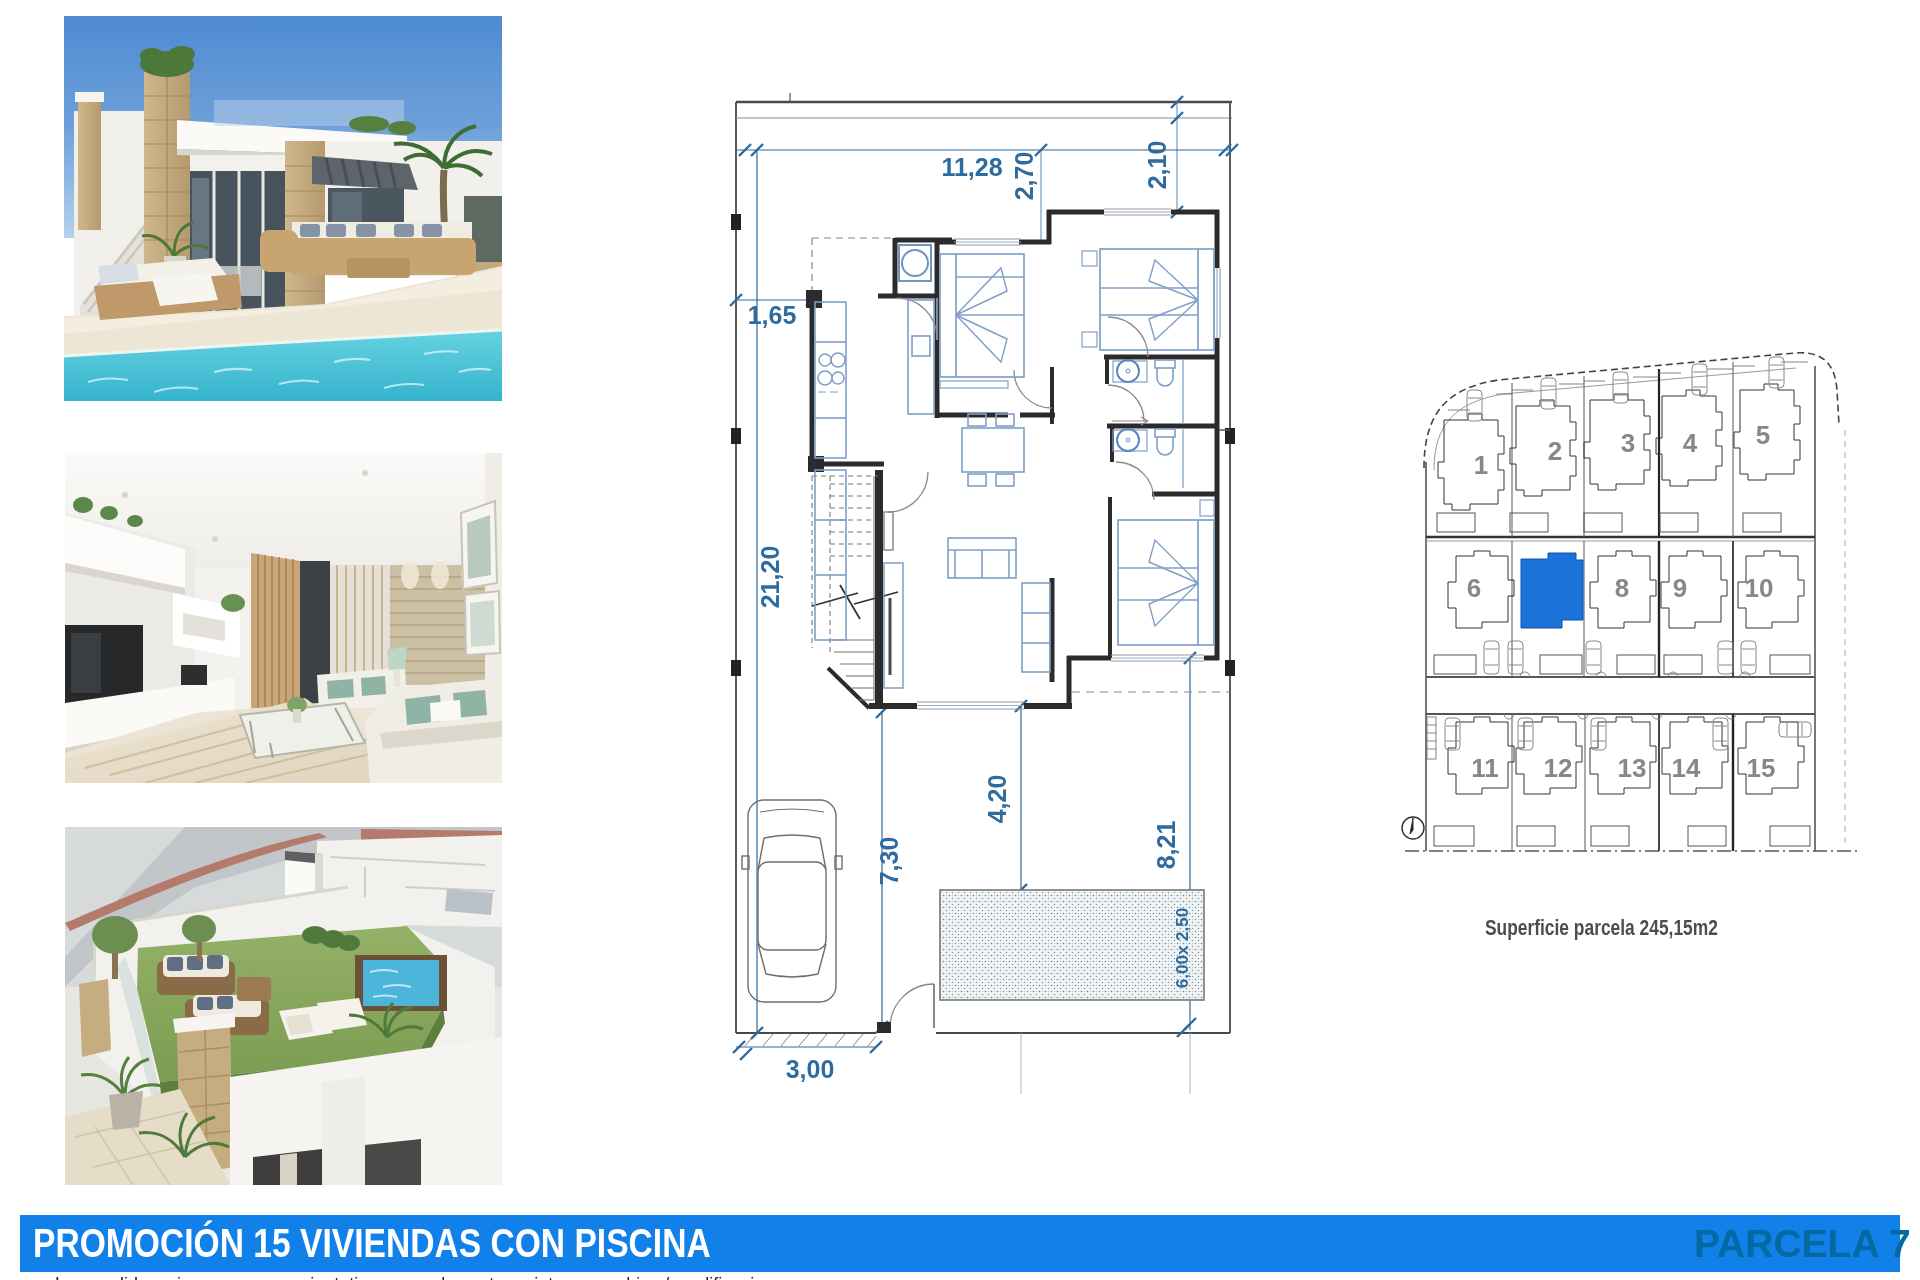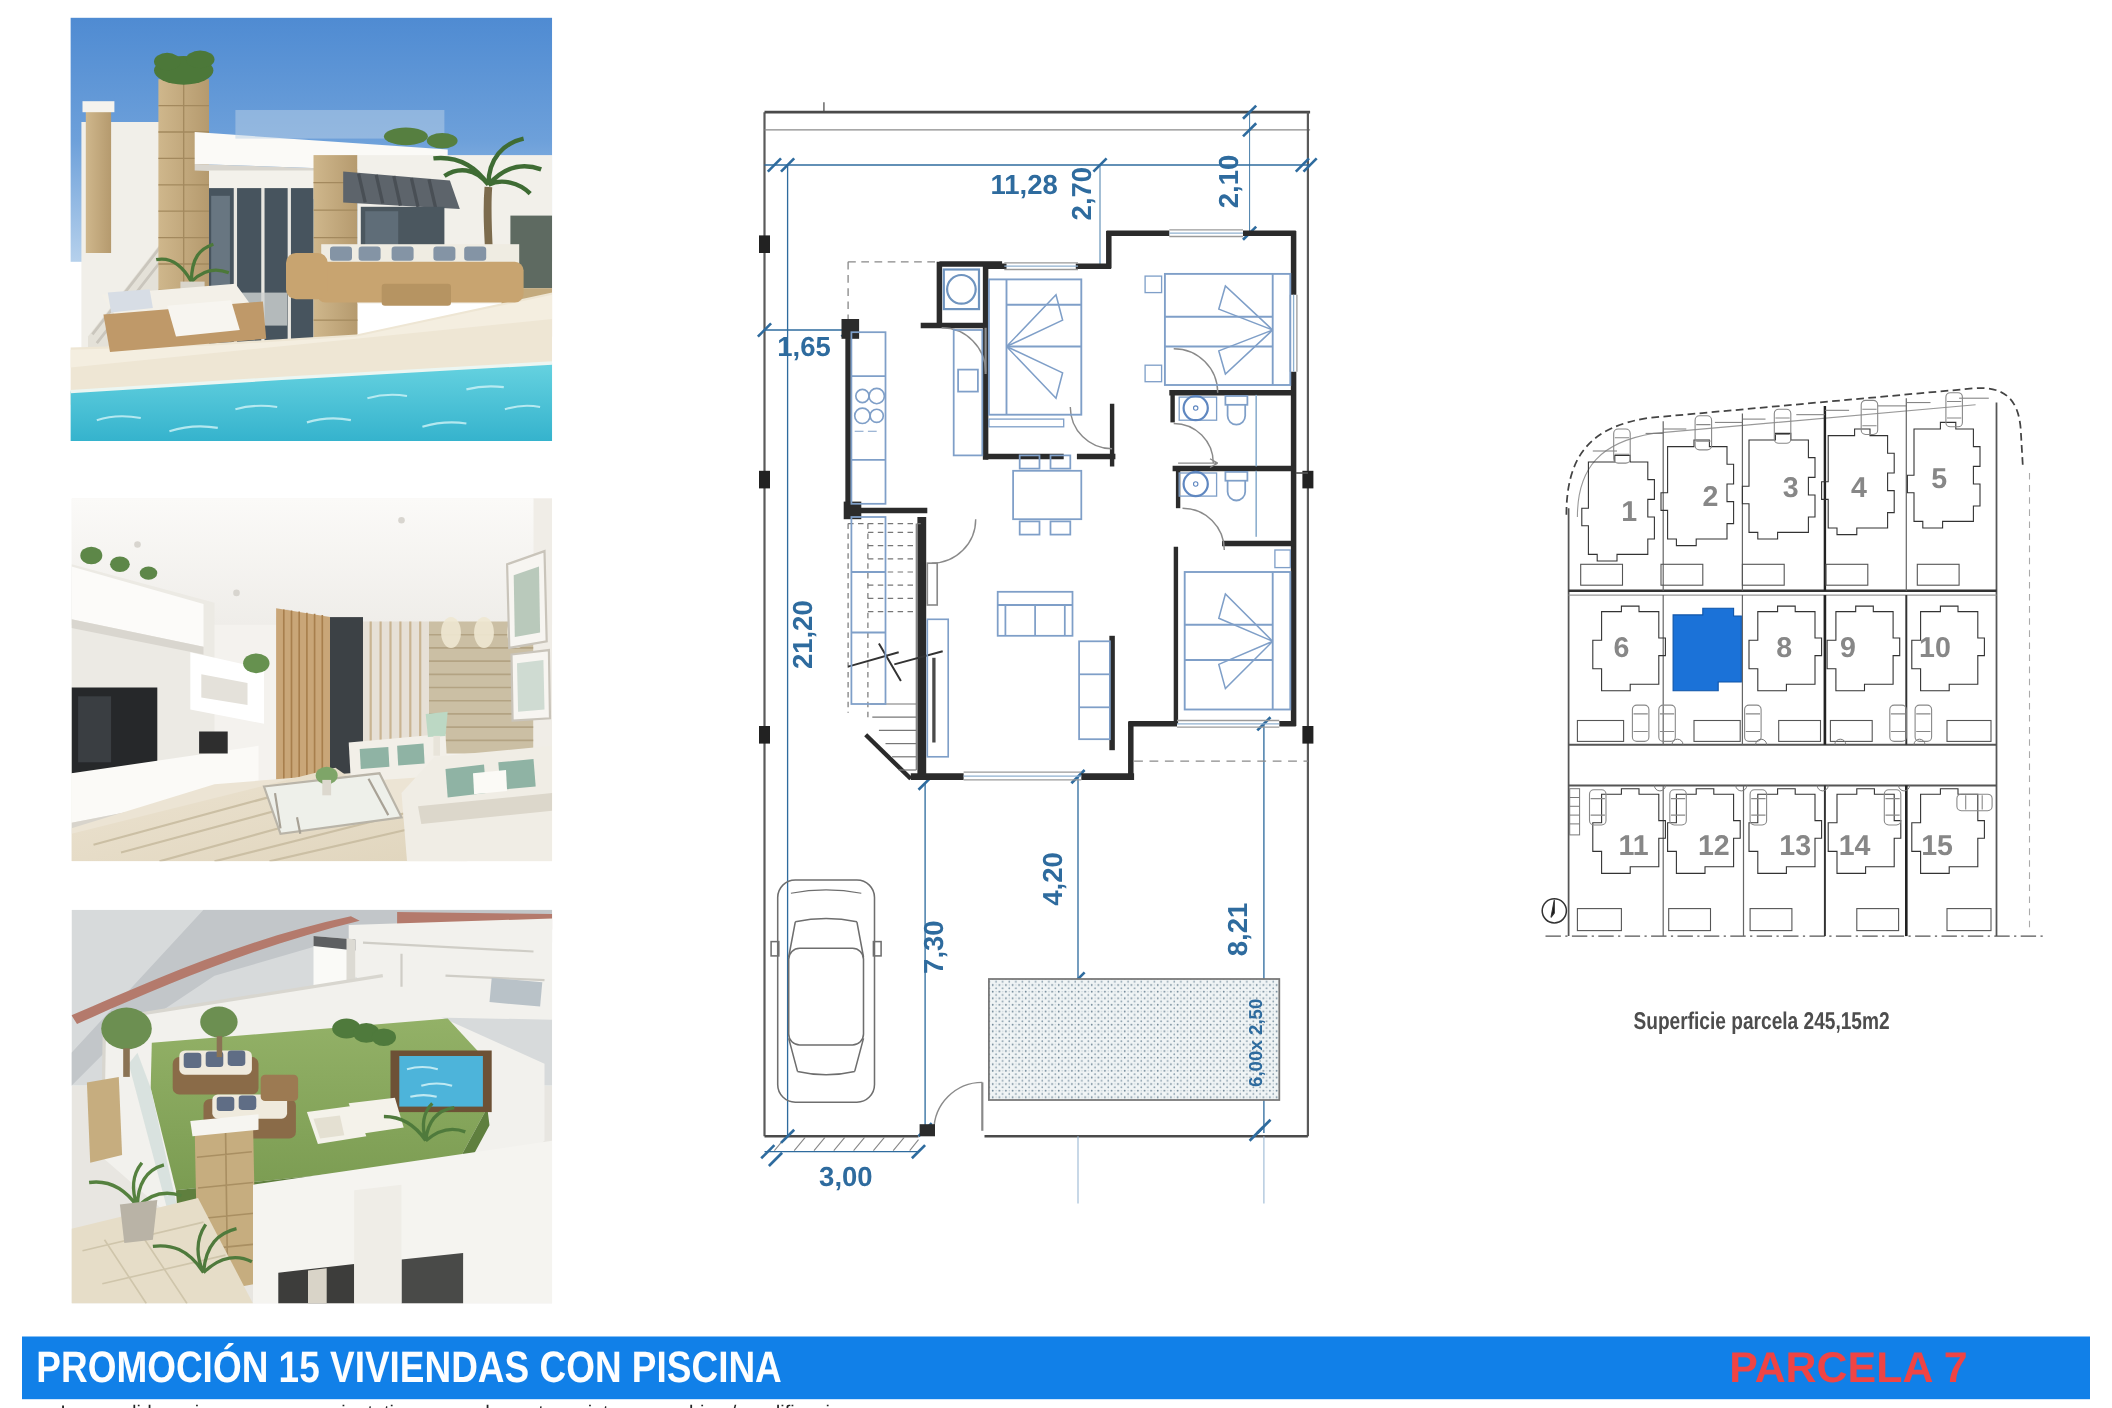--- a/index.html
+++ b/index.html
@@ -356,21 +356,21 @@
 </g>
 
 <polygon points="44,268 78,264 74,300 48,303" fill="#b9b3a6"></polygon>
 
 <g stroke="#4f7a3c" stroke-width="3" fill="none">
 <path d="M120,330 c-14,-22 -30,-26 -46,-24 M120,330 c2,-26 14,-36 30,-40 M120,330 c16,-16 32,-16 44,-10 M120,330 c-8,-18 -6,-32 2,-44"></path>
 </g>
 </svg>
 </div>
 
-<div class="abs" id="plan" style="left:659px;top:60px;width:570px;height:1060px;">
+<div class="abs" id="plan" style="left:700px;top:60px;width:570px;height:1060px;">
 <svg width="570" height="1060" viewBox="700 60 570 1060">
 <defs>
 <pattern id="pooldots" width="6" height="6" patternUnits="userSpaceOnUse">
   <rect width="6" height="6" fill="#f0f4f5"></rect>
   <circle cx="1.5" cy="1.5" r="0.8" fill="#6d8596"></circle>
   <circle cx="4.5" cy="4.5" r="0.8" fill="#849aa9"></circle>
   <circle cx="4.5" cy="1.5" r="0.5" fill="#9db0bc"></circle>
 </pattern>
 </defs>
 <g fill="none" stroke-linecap="butt">
@@ -992,15 +992,15 @@
 </g>
 </svg>
 </div>
 
 <div class="abs" style="left:1485px;top:915px;font-size:22px;font-weight:bold;color:#4d4d4d;transform:scaleX(0.79);transform-origin:0 0;white-space:nowrap;">Superficie parcela 245,15m2</div>
 
 <div class="abs" style="left:20px;top:1215px;width:1880px;height:57px;background:#1180e8;"></div>
 
 <div class="abs" style="left:33px;top:1221px;font-size:40px;font-weight:bold;color:#fdfeff;transform:scaleX(0.84);transform-origin:0 0;white-space:nowrap;">PROMOCIÓN 15 VIVIENDAS CON PISCINA</div>
 
-<div class="abs" style="left:1572px;top:1222px;font-size:39px;font-weight:bold;color:#ef4444;">PARCELA 7</div>
+<div class="abs" style="left:1694px;top:1222px;font-size:39px;font-weight:bold;color:#0369a1;">PARCELA 7</div>
 
 <div class="abs" style="left:55px;top:1274px;font-size:18px;color:#222;white-space:nowrap;">Las medidas e imagenes son orientativas y pueden estar sujetas a cambios / modificaciones</div>
 
 </body></html>

